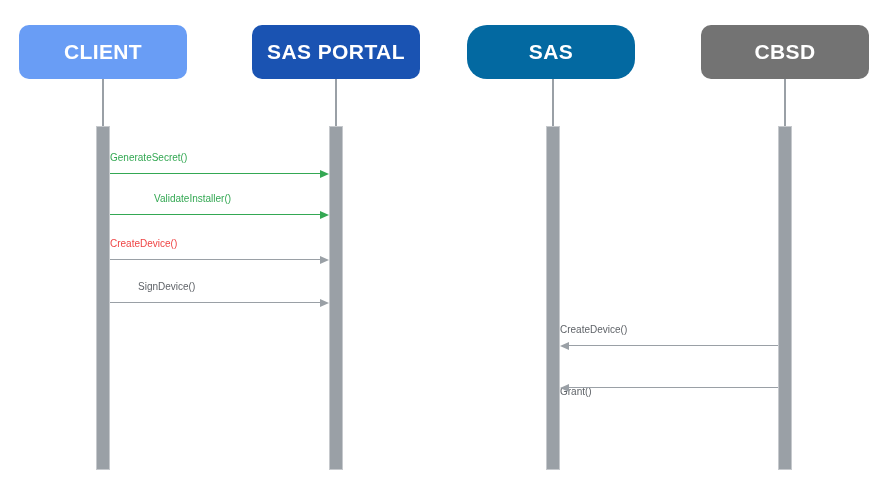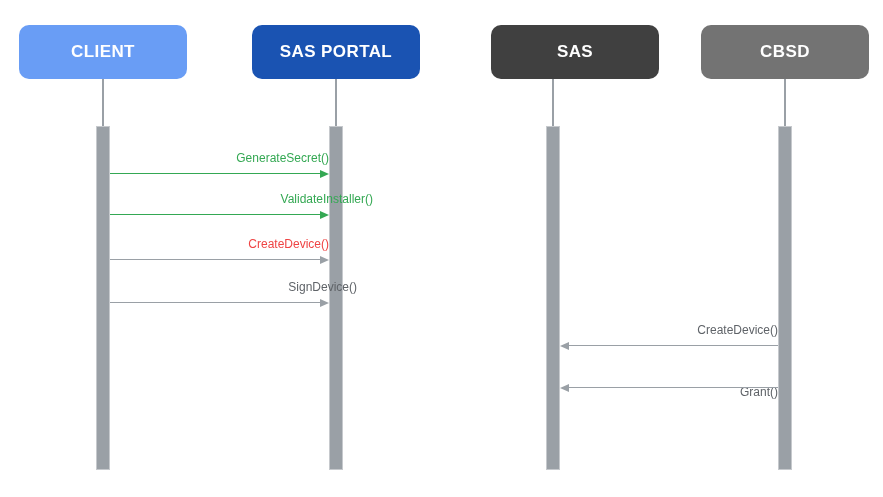--- a/index.html
+++ b/index.html
@@ -16,38 +16,38 @@
     overflow: hidden;
   }
   .actor-box {
     position: absolute;
     border-radius: 10px;
     display: flex;
     align-items: center;
     justify-content: center;
     color: #ffffff;
     font-weight: 700;
-    font-size: 17px;
+    font-size: 21px;
     letter-spacing: 0.4px;
   }
   .lifeline {
     position: absolute;
     width: 2px;
     background: #9AA0A6;
   }
   .activation-bar {
     position: absolute;
     background: #9AA0A6;
     border: 1px solid #c6c9cd;
     box-sizing: border-box;
   }
   .msg-label {
     position: absolute;
-    font-size: 12px;
-    text-align: right;
+    font-size: 10px;
+    text-align: left;
     height: 18px;
     line-height: 18px;
     white-space: nowrap;
   }
   .msg-line {
     position: absolute;
     height: 1px;
   }
   .msg-arrowhead {
     position: absolute;
@@ -64,21 +64,21 @@
     <div class="actor-box" style="left: 19px; top: 25px; width: 168px; height: 54px; background: rgb(105, 157, 245);">
       <span>CLIENT</span>
     </div>
     <div class="lifeline" style="left: 102px; top: 79px; height: 47px; background: rgb(154, 160, 166);"></div>
     <div class="activation-bar" style="left: 96px; top: 126px; width: 14px; height: 344px; background: rgb(154, 160, 166);"></div>
     <div class="actor-box" style="left: 252px; top: 25px; width: 168px; height: 54px; background: rgb(26, 83, 178);">
       <span>SAS PORTAL</span>
     </div>
     <div class="lifeline" style="left: 335px; top: 79px; height: 47px; background: rgb(154, 160, 166);"></div>
     <div class="activation-bar" style="left: 329px; top: 126px; width: 14px; height: 344px; background: rgb(154, 160, 166);"></div>
-    <div class="actor-box" style="left: 491px; top: 25px; width: 168px; height: 54px; background: #404040;">
+    <div class="actor-box" style="left: 467px; top: 25px; width: 168px; height: 54px; background: #0369a1; border-radius: 20px;">
       <span>SAS</span>
     </div>
     <div class="lifeline" style="left: 552px; top: 79px; height: 47px; background: rgb(154, 160, 166);"></div>
     <div class="activation-bar" style="left: 546px; top: 126px; width: 14px; height: 344px; background: rgb(154, 160, 166);"></div>
     <div class="actor-box" style="left: 701px; top: 25px; width: 168px; height: 54px; background: #737373;">
       <span>CBSD</span>
     </div>
     <div class="lifeline" style="left: 784px; top: 79px; height: 47px; background: rgb(154, 160, 166);"></div>
     <div class="activation-bar" style="left: 778px; top: 126px; width: 14px; height: 344px; background: rgb(154, 160, 166);"></div>
     <div class="msg-label" style="left: 110px; width: 219px; top: 149px; color: rgb(52, 168, 83);">GenerateSecret()</div>

